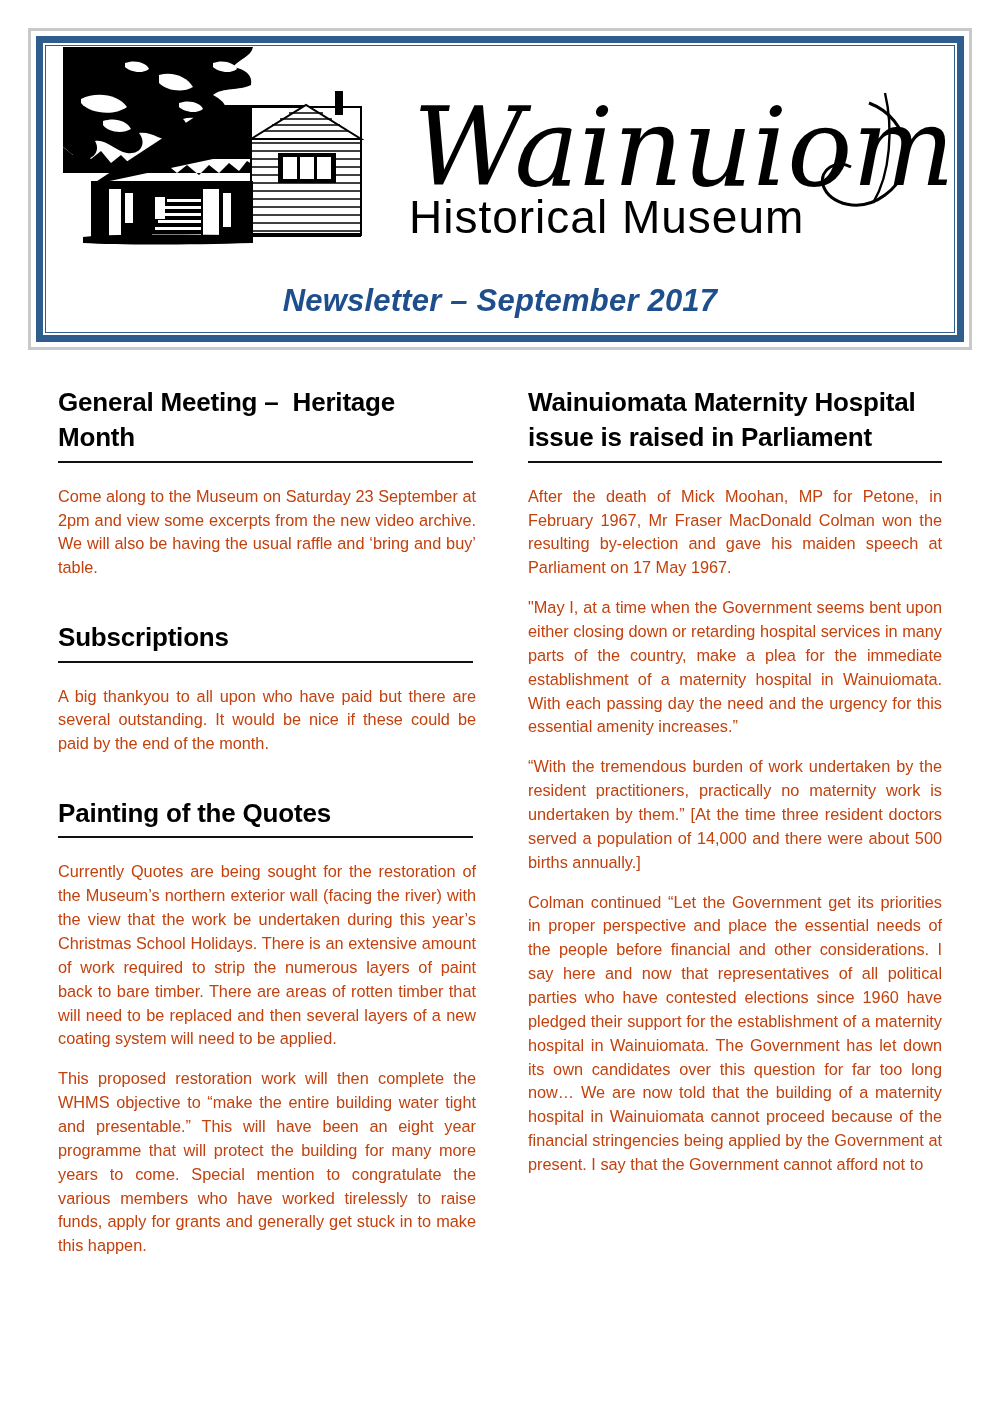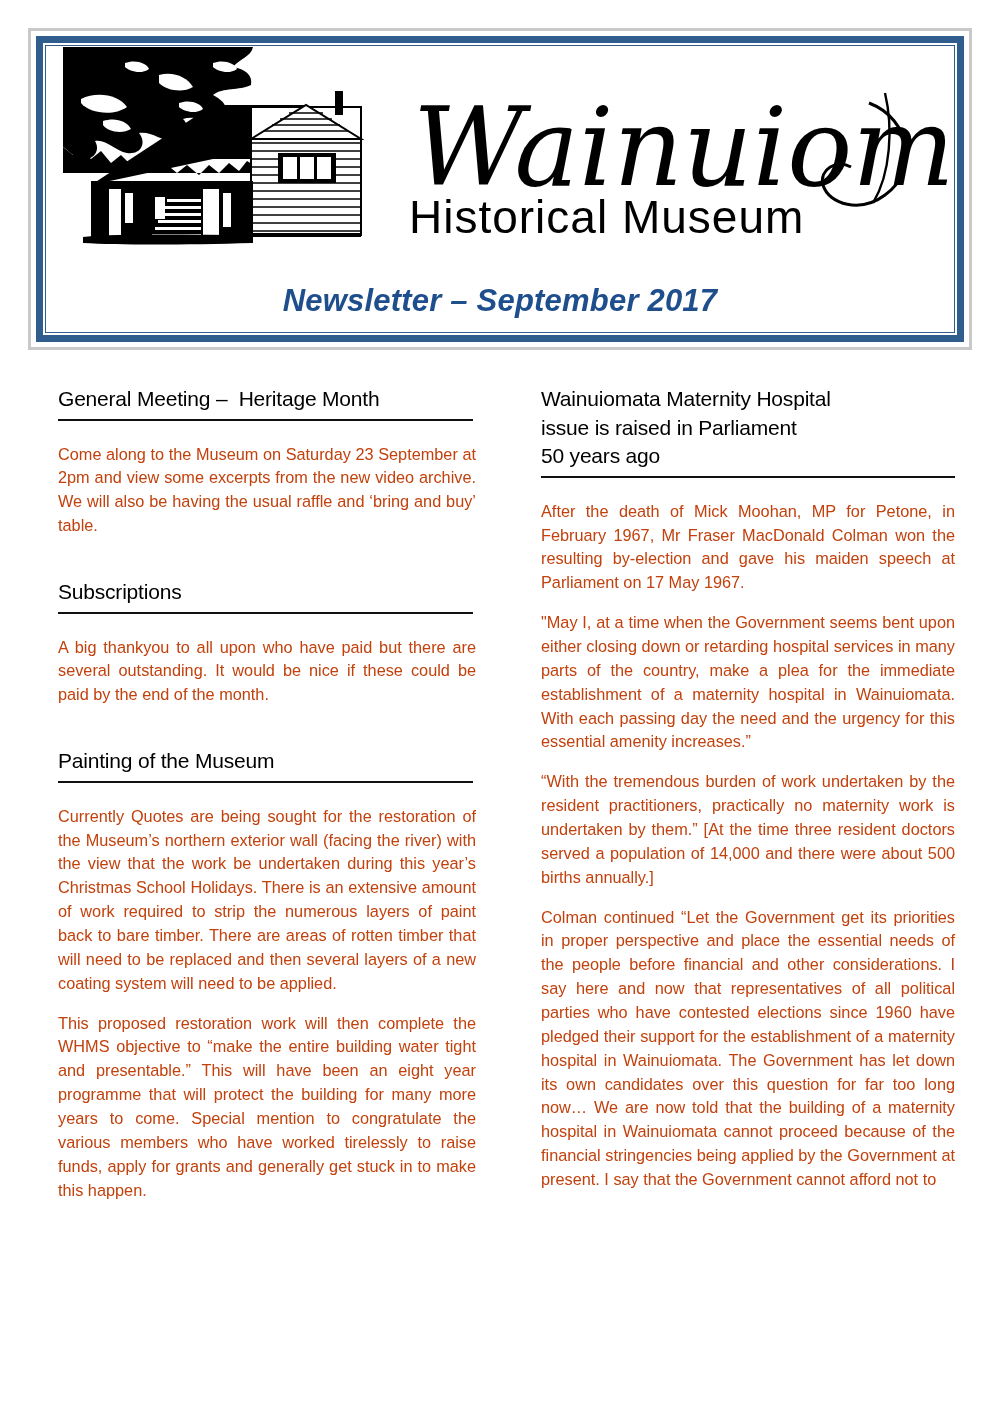--- a/index.html
+++ b/index.html
@@ -83,26 +83,26 @@
     left: 0;
     top: 385px;
     width: 1000px;
     height: 1030px;
   }
   .col {
     position: absolute;
     top: 0;
   }
   .col-left  { left: 58px;  width: 418px; }
-  .col-right { left: 541px; width: 414px; }
+  .col-right { left: 528px; width: 414px; }
 
   .sec-heading {
     font-family: "Liberation Sans", sans-serif;
-    font-size: 21px;
-    font-weight: normal;
+    font-size: 26px;
+    font-weight: bold;
     line-height: 1.36;
     color: #000000;
     margin: 0;
     letter-spacing: -0.2px;
   }
   .sec-heading .hl { white-space: pre-wrap; display: block; }
 
   .rule {
     border: 0;
     border-top: 2.2px solid #111111;
@@ -254,37 +254,36 @@
       </h2>
       <hr class="rule rule-short">
     </div>
     <div class="gap-after-rule"></div>
     <p class="body-text">A big thankyou to all upon who have paid but there are several outstanding. It would be nice if these could be paid by the end of the month.</p>
 
     <div class="gap-section"></div>
 
     <div class="heading-block">
       <h2 class="sec-heading">
-        <span class="hl">Painting of the Museum</span>
+        <span class="hl">Painting of the Quotes</span>
       </h2>
       <hr class="rule rule-short">
     </div>
     <div class="gap-after-rule"></div>
     <p class="body-text">Currently Quotes are being sought for the restoration of the Museum’s northern exterior wall (facing the river) with the view that the work be undertaken during this year’s Christmas School Holidays. There is an extensive amount of work required to strip the numerous layers of paint back to bare timber. There are areas of rotten timber that will need to be replaced and then several layers of a new coating system will need to be applied.</p>
     <div class="gap-para"></div>
     <p class="body-text">This proposed restoration work will then complete the WHMS objective to “make the entire building water tight and presentable.” This will have been an eight year programme that will protect the building for many more years to come. Special mention to congratulate the various members who have worked tirelessly to raise funds, apply for grants and generally get stuck in to make this happen.</p>
   </div>
 
   <div class="col col-right">
 
     <div class="heading-block">
       <h2 class="sec-heading">
         <span class="hl">Wainuiomata Maternity Hospital</span>
         <span class="hl">issue is raised in Parliament</span>
-        <span class="hl">50 years ago</span>
       </h2>
       <hr class="rule rule-full">
     </div>
     <div class="gap-after-rule"></div>
 
     <p class="body-text">After the death of Mick Moohan, MP for Petone, in February 1967, Mr Fraser MacDonald Colman won the resulting by-election and gave his maiden speech at Parliament on 17 May 1967.</p>
     <div class="gap-para"></div>
     <p class="body-text">"May I, at a time when the Government seems bent upon either closing down or retarding hospital services in many parts of the country, make a plea for the immediate establishment of a maternity hospital in Wainuiomata. With each passing day the need and the urgency for this essential amenity increases.”</p>
     <div class="gap-para"></div>
     <p class="body-text">“With the tremendous burden of work undertaken by the resident practitioners, practically no maternity work is undertaken by them.” [At the time three resident doctors served a population of 14,000 and there were about 500 births annually.]</p>

